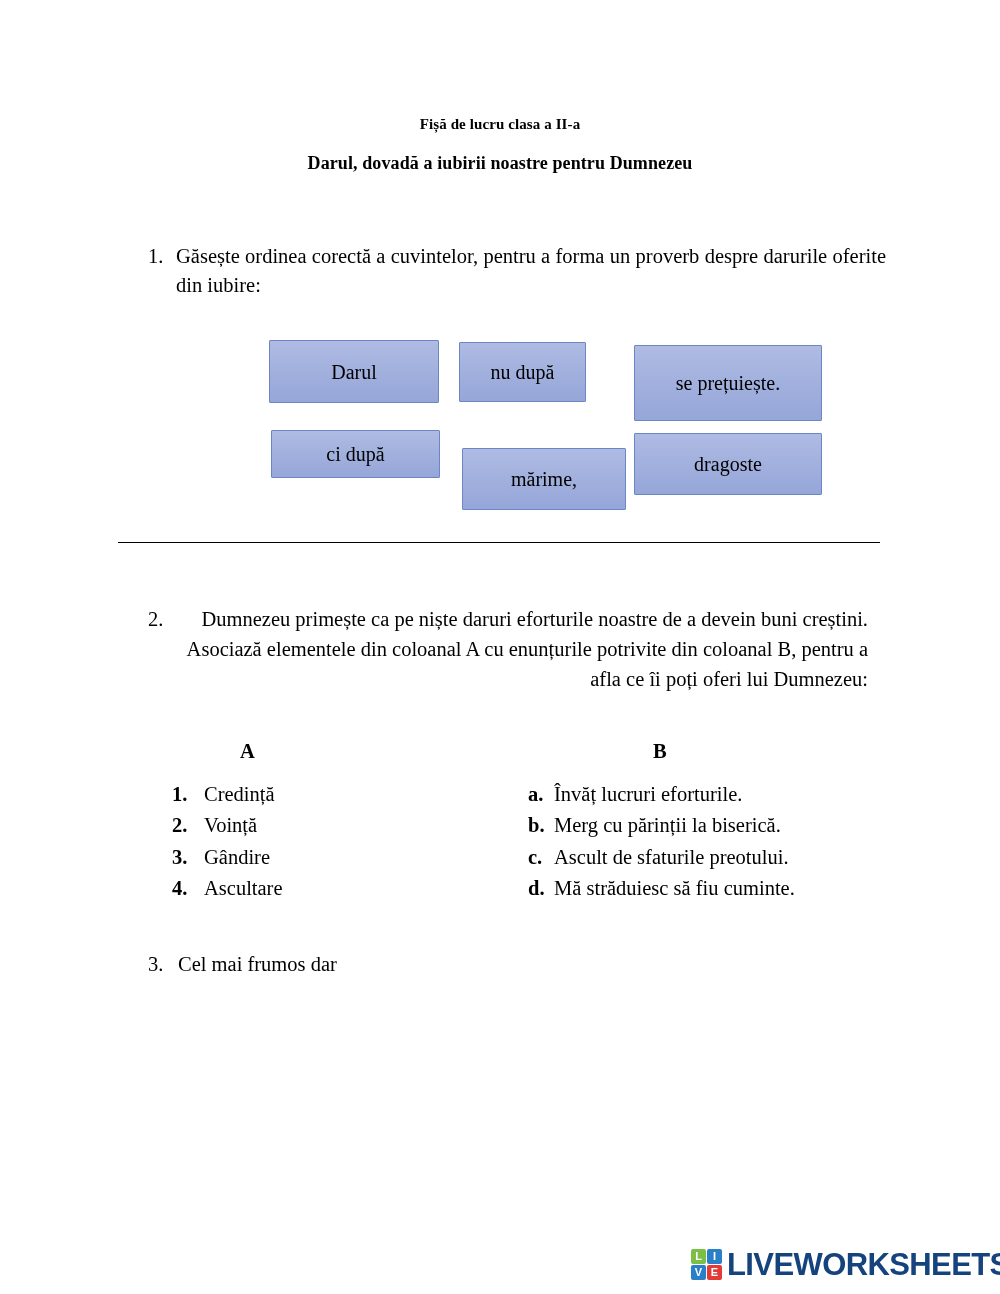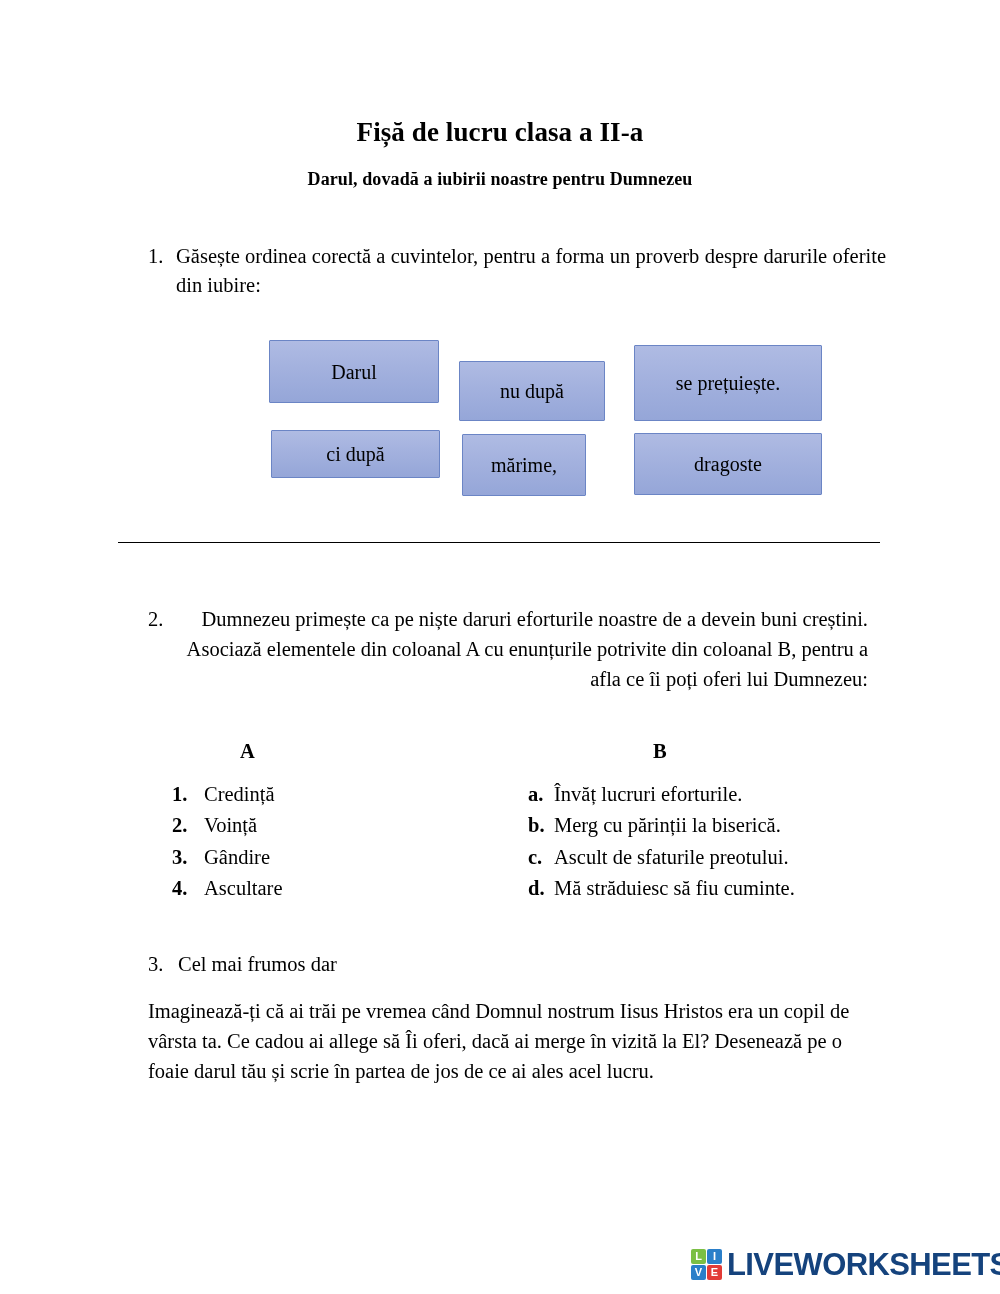--- a/index.html
+++ b/index.html
@@ -19,21 +19,21 @@
 
   
   .title-block {
     position: absolute;
     left: 0;
     top: 114px;
     width: 1000px;
     text-align: center;
   }
   .title-line-1 {
-    font-size: 27px;
+    font-size: 15px;
     font-weight: bold;
     letter-spacing: 0.1px;
     line-height: 1.35;
   }
   .title-line-2 {
     font-size: 18px;
     font-weight: bold;
     letter-spacing: 0.1px;
     line-height: 1.35;
     margin-top: 17px;
@@ -243,24 +243,24 @@
 
 <div class="ex1">
   <div class="ex1-row">
     <div class="ex1-num">1.</div>
     <div class="ex1-text">Găsește ordinea corectă a cuvintelor, pentru a forma un proverb despre darurile oferite din iubire:</div>
   </div>
 </div>
 
 <div id="wordbox-container">
     <div class="wordbox" style="left: 269px; top: 340px; width: 170px; height: 63px;">Darul</div>
-    <div class="wordbox" style="left: 459px; top: 361px; width: 146px; height: 60px;">nu după</div>
+    <div class="wordbox" style="left: 459px; top: 342px; width: 127px; height: 60px;">nu după</div>
     <div class="wordbox" style="left: 634px; top: 345px; width: 188px; height: 76px;">se prețuiește.</div>
     <div class="wordbox" style="left: 271px; top: 430px; width: 169px; height: 48px;">ci după</div>
-    <div class="wordbox" style="left: 462px; top: 434px; width: 124px; height: 62px;">mărime,</div>
+    <div class="wordbox" style="left: 462px; top: 448px; width: 164px; height: 62px;">mărime,</div>
     <div class="wordbox" style="left: 634px; top: 433px; width: 188px; height: 62px; font-family: Liberation Serif, serif;">dragoste</div>
   </div>
 
 <div class="divider"></div>
 
 <div class="ex2">
   <div class="ex2-row">
     <div class="ex2-num">2.</div>
     <div class="ex2-text">Dumnezeu primește ca pe niște daruri eforturile noastre de a devein buni creștini. Asociază elementele din coloanal A cu enunțurile potrivite din coloanal B, pentru a afla ce îi poți oferi lui Dumnezeu:</div>
   </div>
@@ -309,21 +309,20 @@
         </div>
       </div>
   </div>
 </div>
 
 <div class="ex3">
   <div class="ex3-head">
     <div class="ex3-num">3.</div>
     <div class="ex3-title">Cel mai frumos dar</div>
   </div>
-  <div class="ex3-body">Imaginează-ți că ai trăi pe vremea când Domnul nostrum Iisus Hristos era un copil de vârsta ta. Ce cadou ai allege să Îi oferi, dacă ai merge în vizită la El? Desenează pe o foaie darul tău și scrie în partea de jos de ce ai ales acel lucru.</div>
 </div>
 
 <div class="logo">
   <div class="logo-mark">
     <div class="logo-cell logo-l">L</div>
     <div class="logo-cell logo-i">I</div>
     <div class="logo-cell logo-v">V</div>
     <div class="logo-cell logo-e">E</div>
   </div>
   <div class="logo-word">LIVEWORKSHEETS</div>

